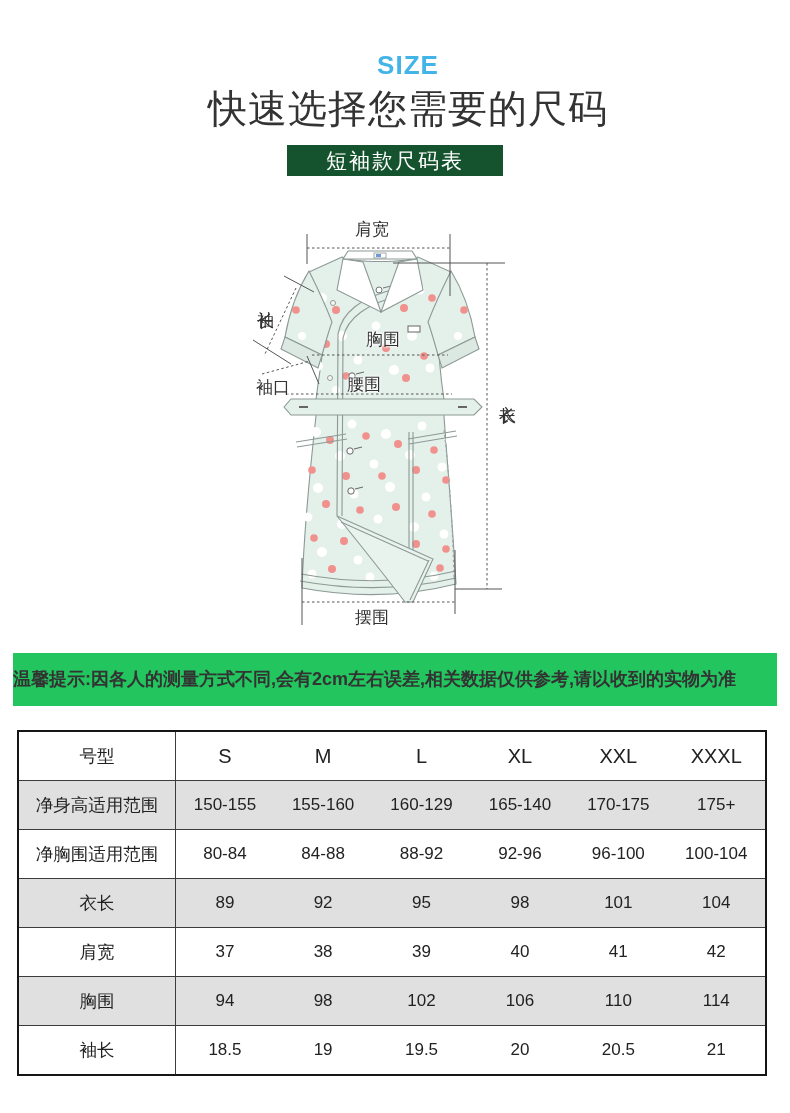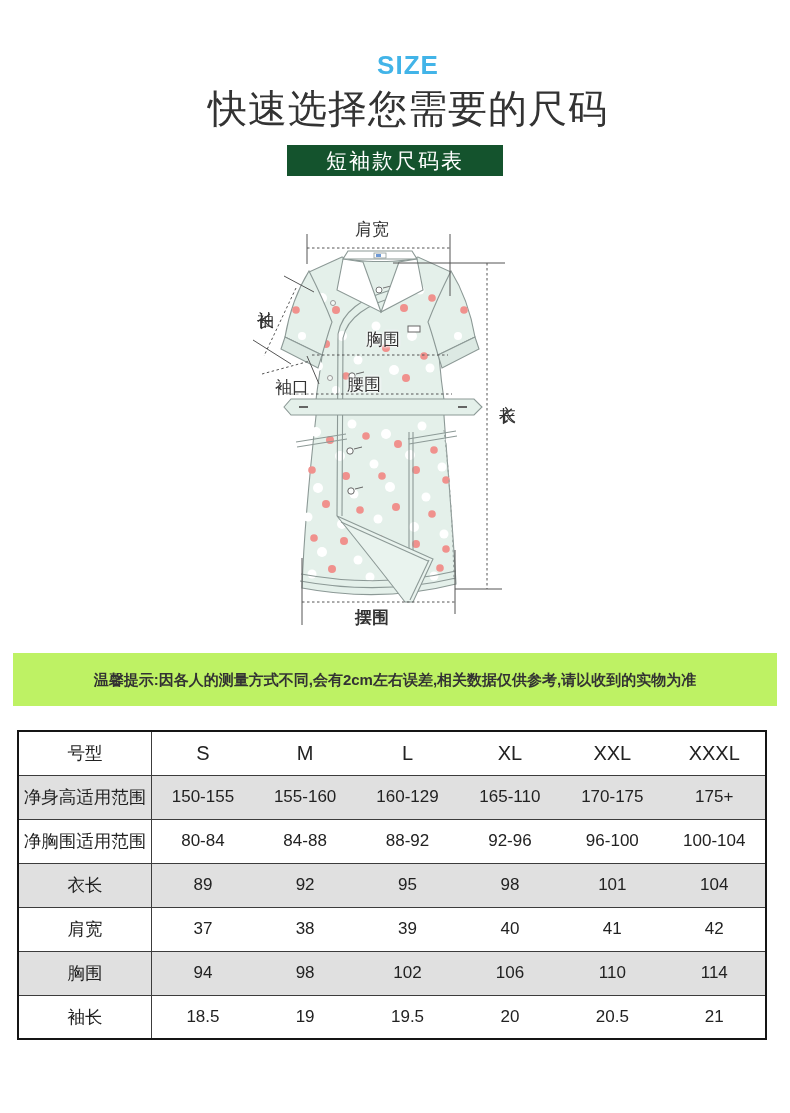--- a/index.html
+++ b/index.html
@@ -22,39 +22,39 @@
     font-size:21px; font-weight:500; letter-spacing:2px;
   }
   .diagram-svg { position:absolute; top:210px; left:0; }
   .diagram-label {
     position:absolute; font-size:17px; font-weight:500; color:#333;
     text-shadow:0 0 3px #fff,0 0 3px #fff,0 0 3px #fff;
   }
   .lbl-shoulder { left:339px; top:218px; width:66px; text-align:center; }
   .lbl-bust     { left:350px; top:328px; width:66px; text-align:center; }
   .lbl-waist    { left:347px; top:373px; width:66px; text-align:left; }
-  .lbl-cuff     { left:259px; top:376px; width:66px; text-align:center; }
-  .lbl-hem      { left:339px; top:606px; width:66px; text-align:center;font-weight:bold; }
+  .lbl-cuff     { left:240px; top:376px; width:66px; text-align:center; }
+  .lbl-hem      { left:339px; top:606px; width:66px; text-align:center; }
   .vertical { writing-mode:vertical-rl; text-orientation:upright; letter-spacing:2px; }
   .lbl-sleevelen  { left:254px; top:297px; height:52px; }
   .lbl-garmentlen { left:496px; top:392px; height:52px; }
   .notice {
     position:absolute; top:653px; left:13px; width:764px; height:53px;
-    background:#bef264; text-align:center; line-height:53px;
-    font-size:15px; font-weight:600; color:#333;
+    background:#22c55e; text-align:left; line-height:53px;
+    font-size:18px; font-weight:600; color:#333;
   }
   .size-table {
     position:absolute; top:730px; left:17px; width:750px;
     border-collapse:collapse; table-layout:fixed; text-align:center;
     color:#222; border:2px solid #151515;
   }
   .size-table tr { height:44px; }
   .size-table tr:nth-child(even) { background:#e0e0e0; }
   .size-table th, .size-table td {
-    border-top:1px solid #3c3c3c; padding:0;
+    border-top:1px solid #3c3c3c; padding:12px;
     font-size:17px; font-weight:400;
   }
   .size-table tr:first-child th { border-top:none; }
   .size-table th.size-letter { font-size:20px; }
   .size-table .rowlabel {
     width:132px; border-right:1px solid #3c3c3c;
     font-size:17.5px; font-weight:500;
   }
 </style>
 </head>
@@ -250,21 +250,21 @@
       <th class="size-letter">L</th>
       <th class="size-letter">XL</th>
       <th class="size-letter">XXL</th>
       <th class="size-letter">XXXL</th>
     </tr>
     <tr>
       <td class="rowlabel">净身高适用范围</td>
       <td>150-155</td>
       <td>155-160</td>
       <td>160-129</td>
-      <td>165-110</td>
+      <td>165-140</td>
       <td>170-175</td>
       <td>175+</td>
     </tr>
     <tr>
       <td class="rowlabel">净胸围适用范围</td>
       <td>80-84</td>
       <td>84-88</td>
       <td>88-92</td>
       <td>92-96</td>
       <td>96-100</td>

